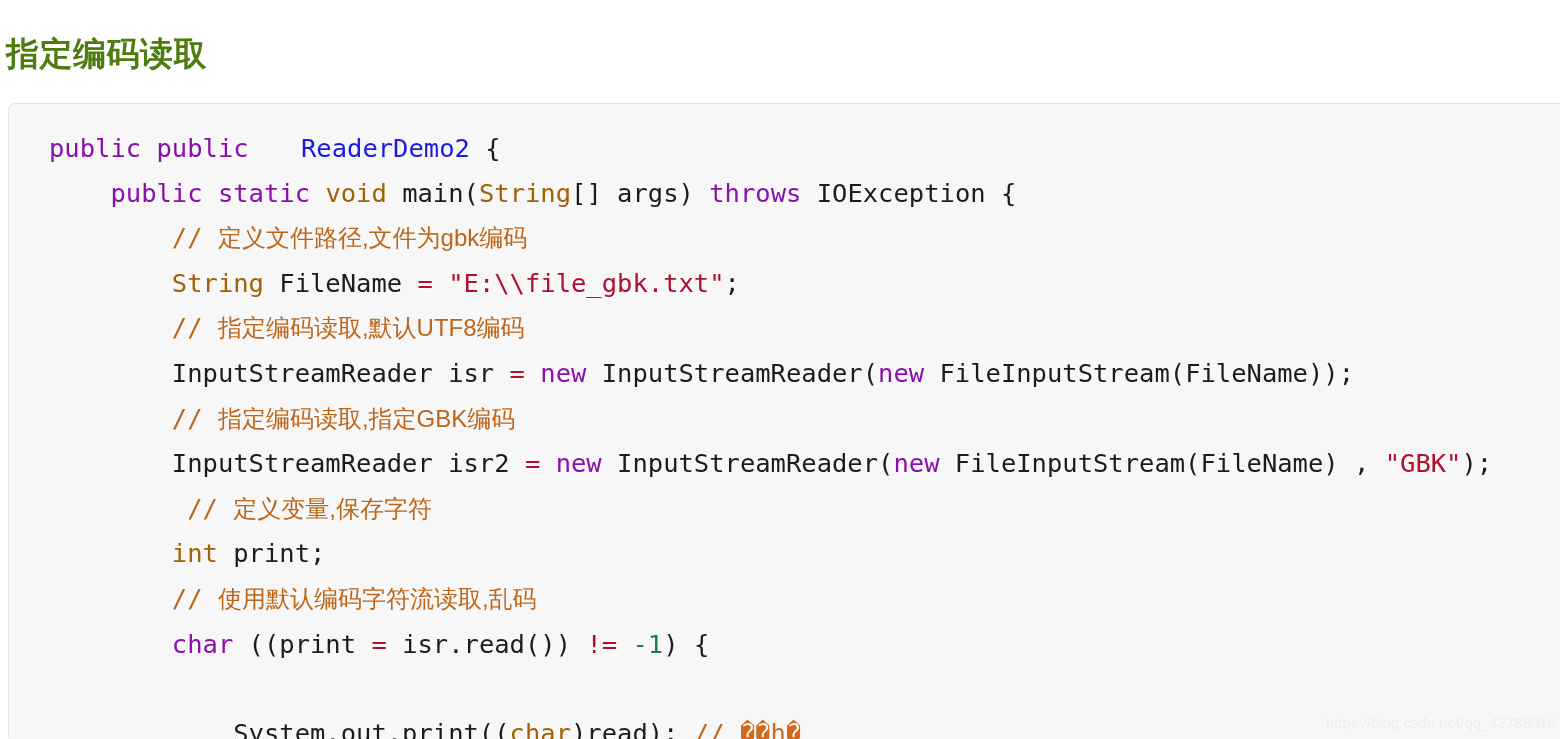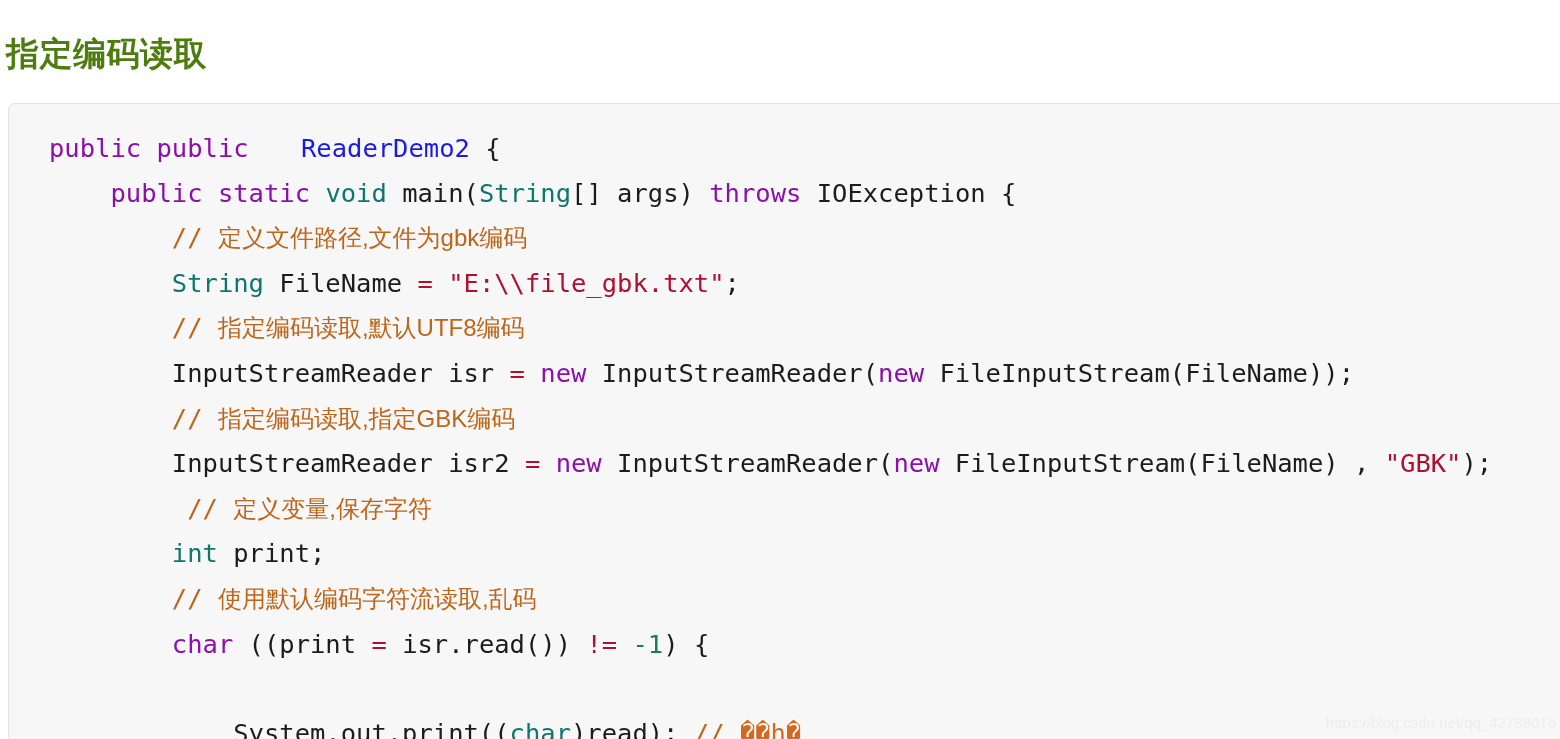--- a/index.html
+++ b/index.html
@@ -63,21 +63,21 @@
     font-size: 25.5px;
     line-height: 44.6px;
     color: #1c1c1c;
     white-space: pre;
     padding-left: 40px;
     letter-spacing: 0px;
   }
 
   
   .tok-kw      { color: #8b10ab; text-align: right; }   
-  .tok-type    { color: #0f766e; margin-top: 40px; }   
+  .tok-type    { color: #a16207; margin-top: 40px; }   
   .tok-cls     { color: #1a1ae6; margin-left: 37px; }   
   .tok-plain   { color: #1c1c1c; }
   .tok-str     { color: #b01030; }   
   .tok-op      { color: #b01030; }   
   .tok-num     { color: #1a7f4b; }   
   .tok-cmt     { color: #bd6518; }   
   .tok-bad     { color: #d2691e; }   
 
   
   .cjk {

